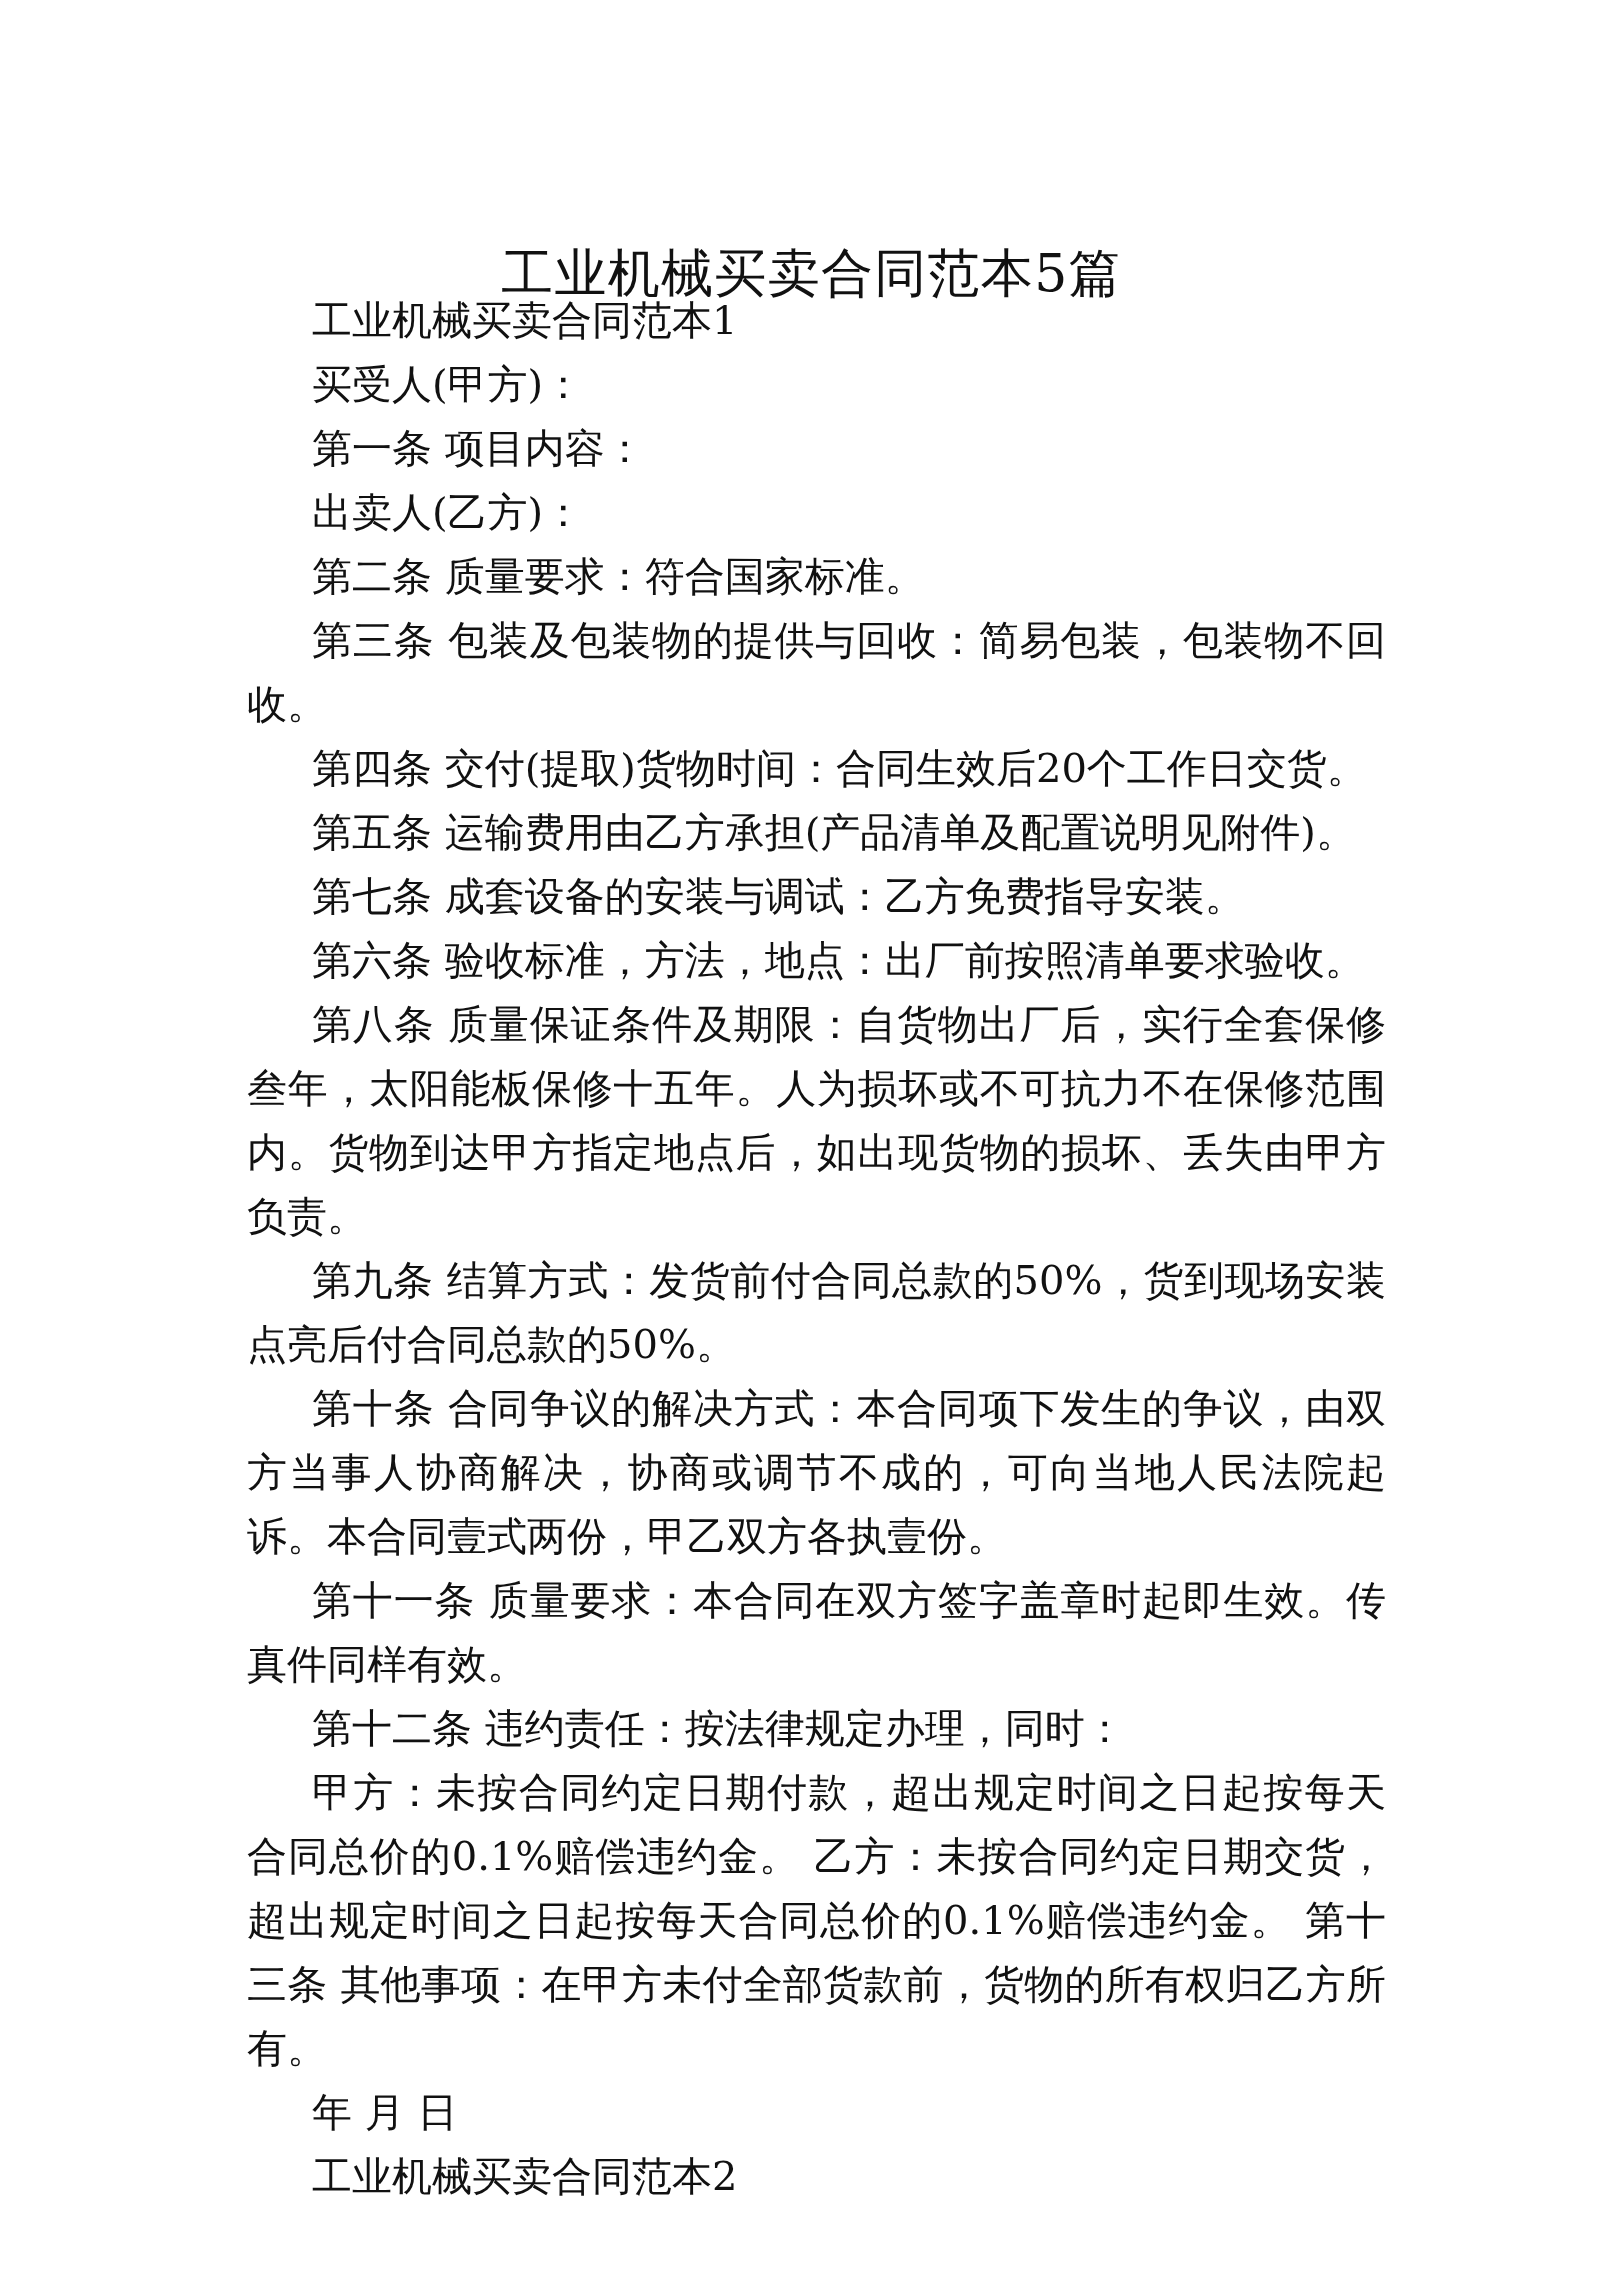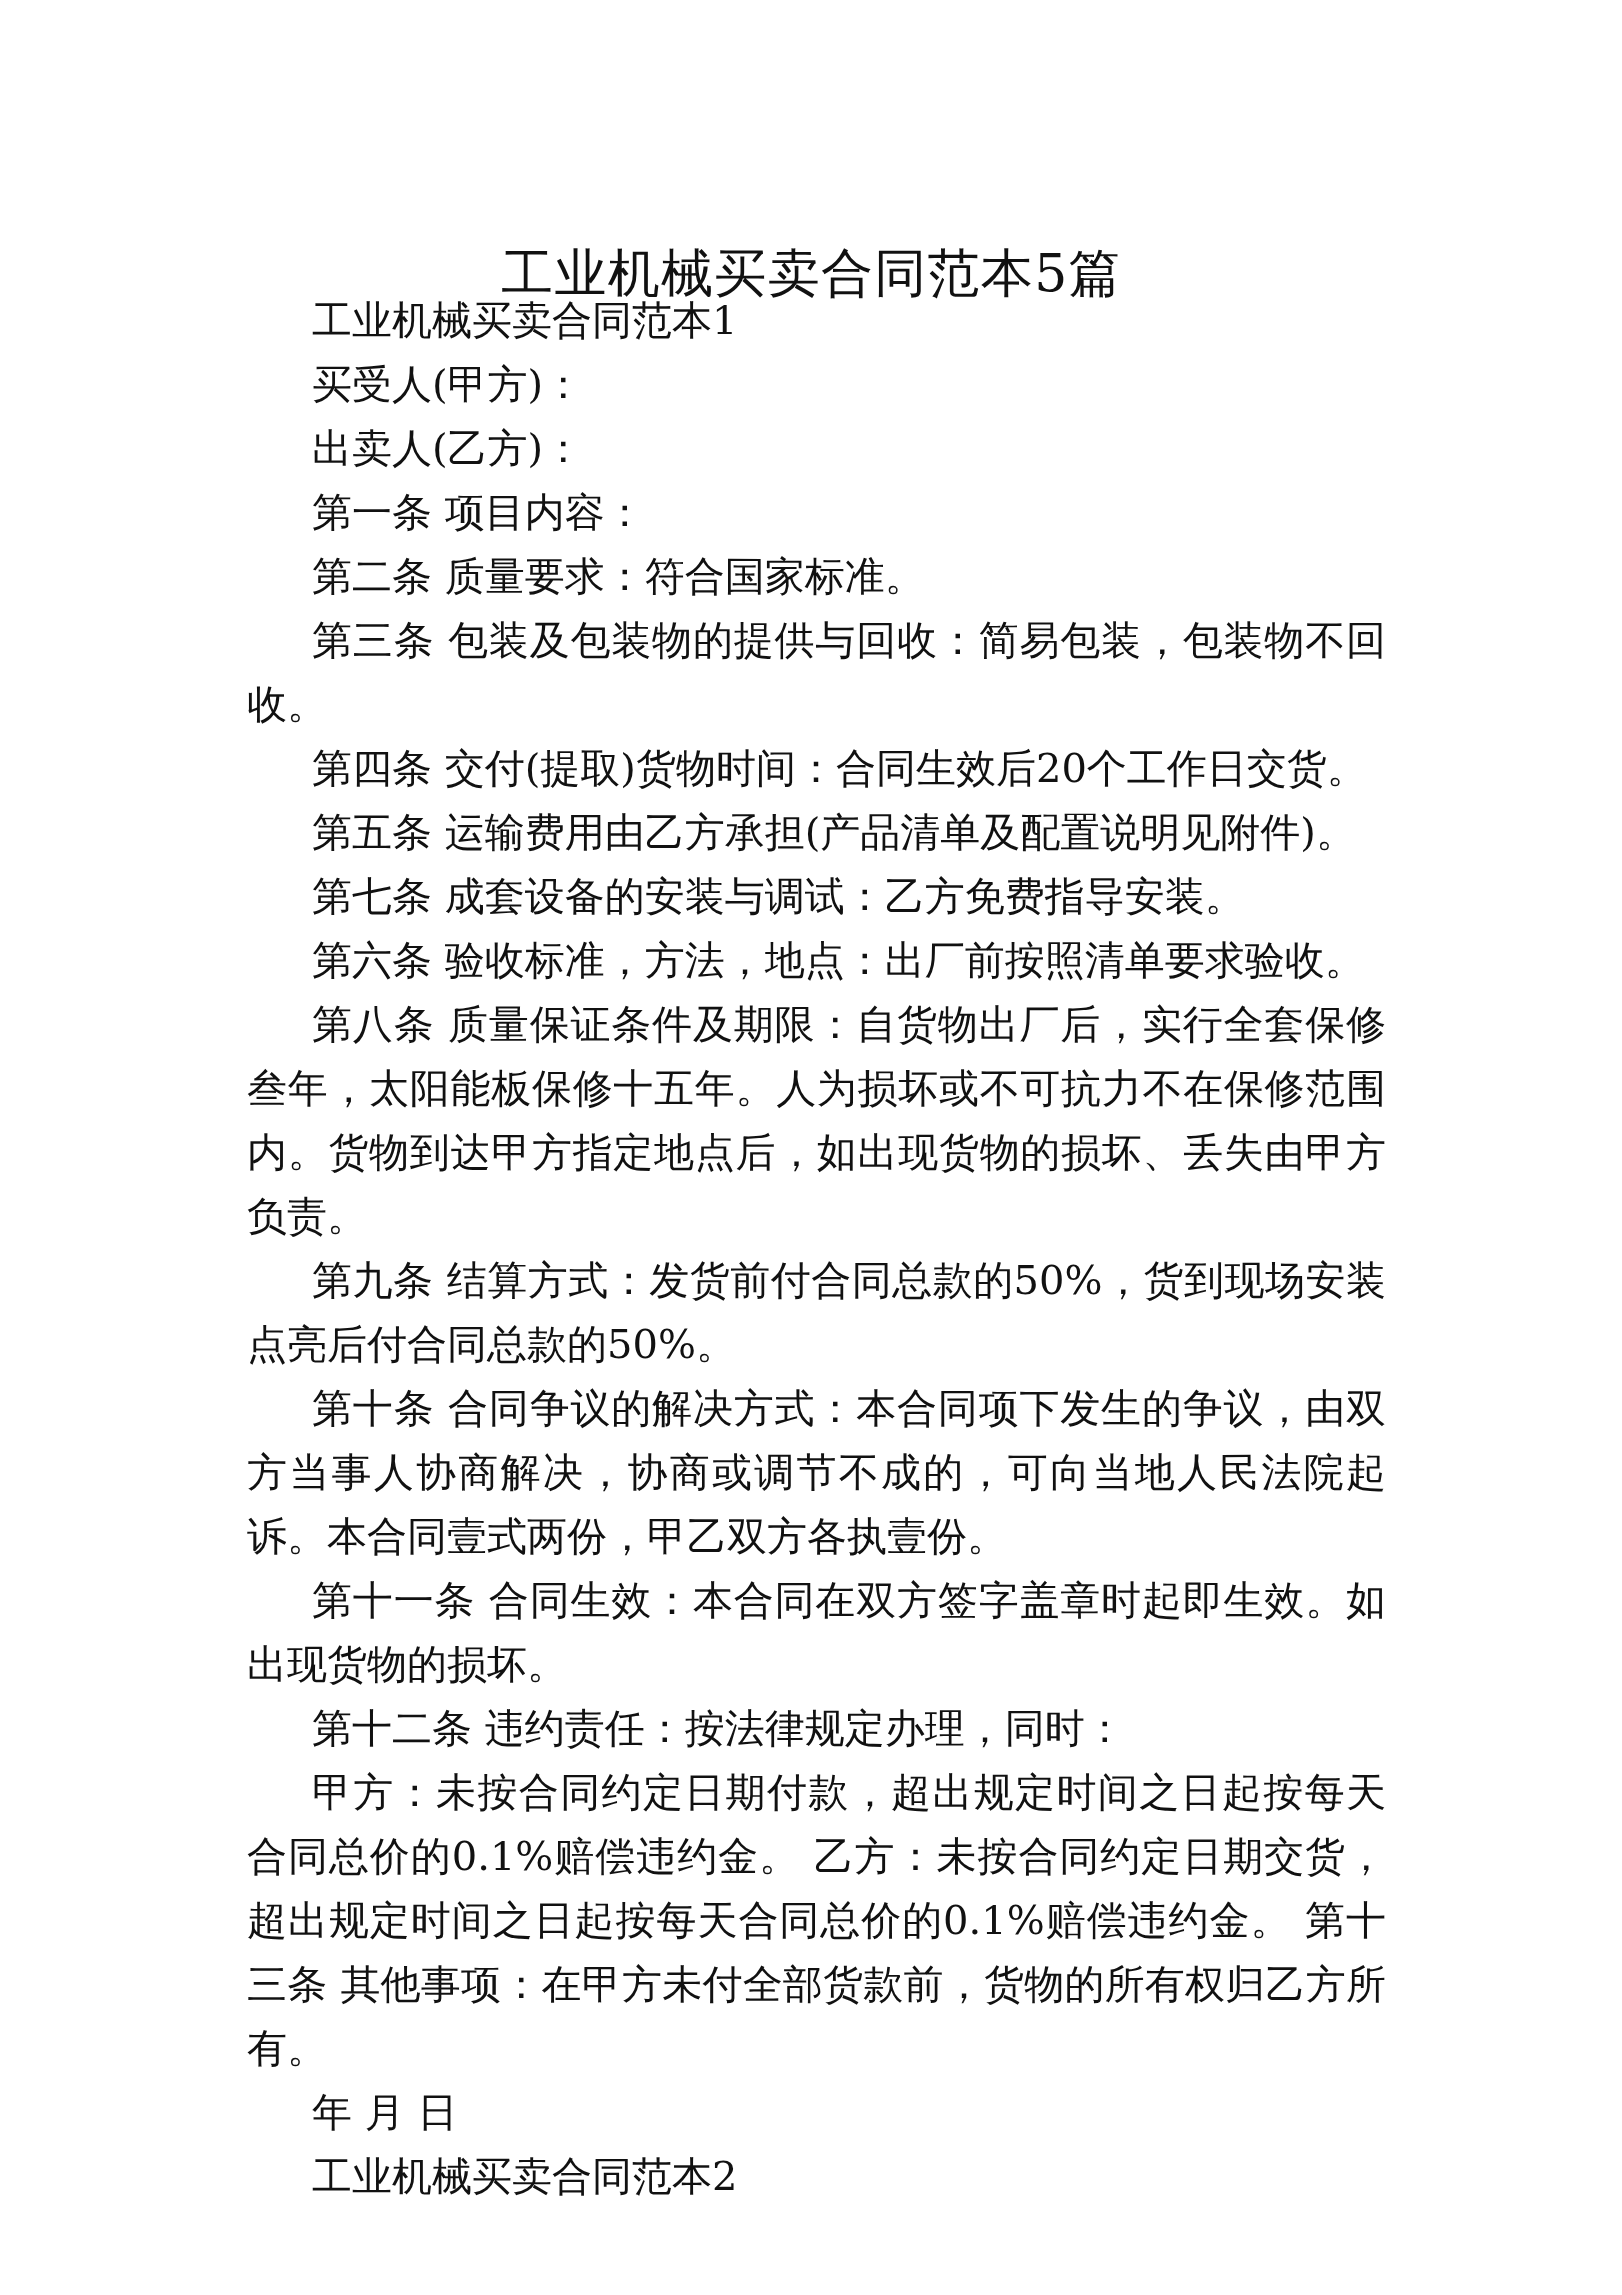--- a/index.html
+++ b/index.html
@@ -21,31 +21,31 @@
   }
 </style>
 </head>
 <body>
 
 <div class="page">
   <h1 class="title">工业机械买卖合同范本5篇</h1>
   <div class="body">
     <p class="p">工业机械买卖合同范本1</p>
     <p class="p">买受人(甲方)：</p>
+    <p class="p">第一条 项目内容：</p>
     <p class="p">出卖人(乙方)：</p>
-    <p class="p">第一条 项目内容：</p>
     <p class="p">第二条 质量要求：符合国家标准。</p>
     <p class="p">第三条 包装及包装物的提供与回收：简易包装，包装物不回收。</p>
     <p class="p">第四条 交付(提取)货物时间：合同生效后20个工作日交货。</p>
     <p class="p">第五条 运输费用由乙方承担(产品清单及配置说明见附件)。</p>
     <p class="p">第七条 成套设备的安装与调试：乙方免费指导安装。</p>
     <p class="p">第六条 验收标准，方法，地点：出厂前按照清单要求验收。</p>
     <p class="p">第八条 质量保证条件及期限：自货物出厂后，实行全套保修叁年，太阳能板保修十五年。人为损坏或不可抗力不在保修范围内。货物到达甲方指定地点后，如出现货物的损坏、丢失由甲方负责。</p>
     <p class="p">第九条 结算方式：发货前付合同总款的50%，货到现场安装点亮后付合同总款的50%。</p>
     <p class="p">第十条 合同争议的解决方式：本合同项下发生的争议，由双方当事人协商解决，协商或调节不成的，可向当地人民法院起诉。本合同壹式两份，甲乙双方各执壹份。</p>
-    <p class="p">第十一条 合同生效：本合同在双方签字盖章时起即生效。如出现货物的损坏。</p>
+    <p class="p">第十一条 质量要求：本合同在双方签字盖章时起即生效。传真件同样有效。</p>
     <p class="p">第十二条 违约责任：按法律规定办理，同时：</p>
     <p class="p">甲方：未按合同约定日期付款，超出规定时间之日起按每天合同总价的0.1%赔偿违约金。 乙方：未按合同约定日期交货，超出规定时间之日起按每天合同总价的0.1%赔偿违约金。 第十三条 其他事项：在甲方未付全部货款前，货物的所有权归乙方所有。</p>
     <p class="p">年 月 日</p>
     <p class="p">工业机械买卖合同范本2</p>
   </div>
 </div>
 
 
 </body></html>

